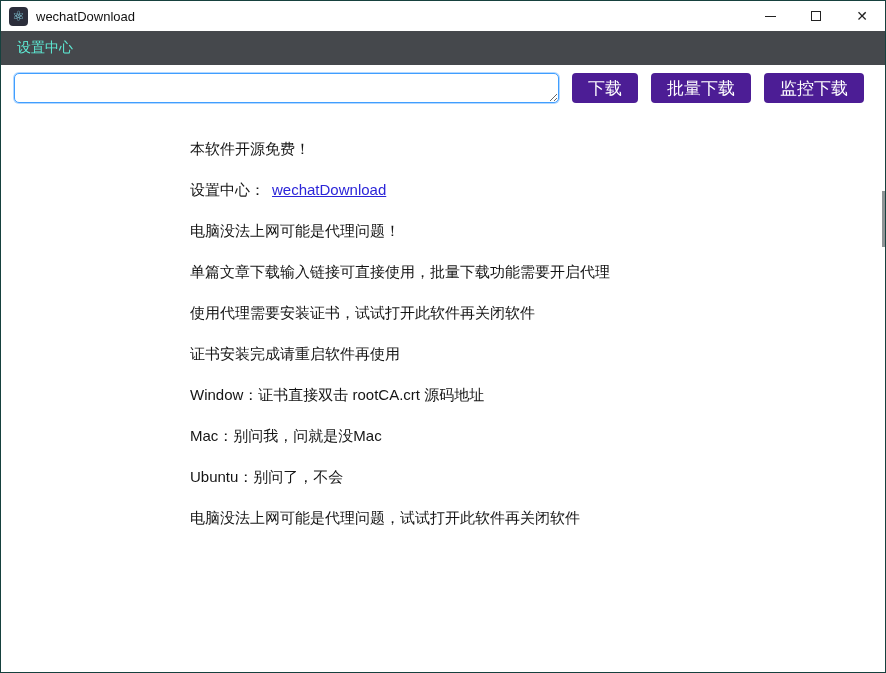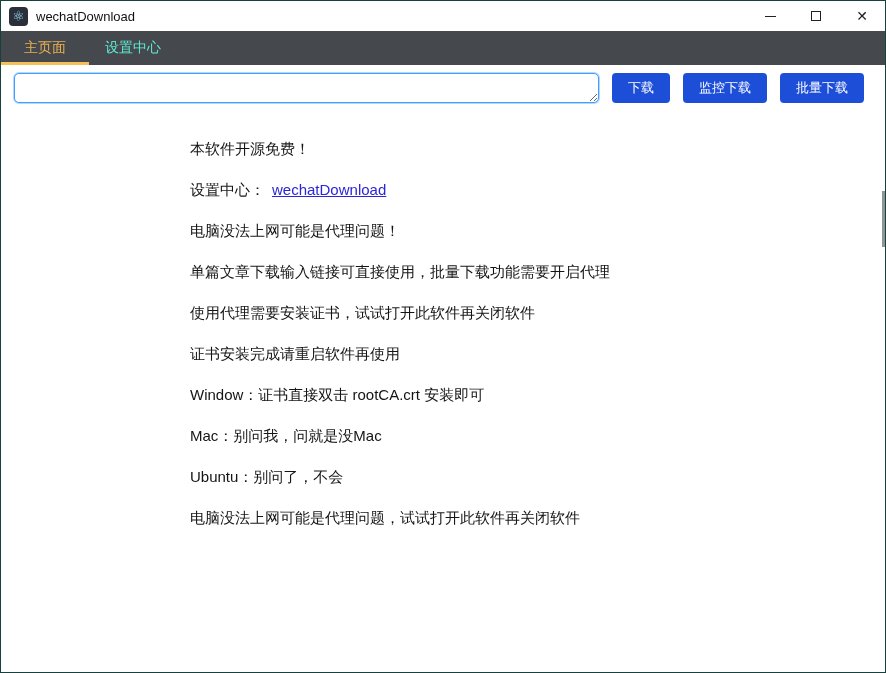--- a/index.html
+++ b/index.html
@@ -84,25 +84,25 @@
     border-radius: 5px;
     padding: 5px 8px;
     font-size: 14px;
     font-family: "Liberation Sans", "DejaVu Sans", sans-serif;
     outline: none;
     resize: both;
     overflow: hidden;
   }
   .btn {
     height: 30px;
-    background: #1d4ed8;
+    background: #4c1d95;
     border: none;
     border-radius: 4px;
     color: #ffffff;
-    font-size: 13px;
+    font-size: 17px;
     padding: 0 16px;
     font-family: "Liberation Sans", "DejaVu Sans", sans-serif;
     cursor: pointer;
     white-space: nowrap;
   }
   
   .content {
     padding: 32px 20px 0 188px;
     color: #141414;
   }
@@ -139,41 +139,40 @@
     </div>
     <div class="win-btn">
       <span class="glyph-max"></span>
     </div>
     <div class="win-btn">
       <span class="glyph-close">✕</span>
     </div>
   </div>
 
   <div class="tabbar">
-    <div class="tab active">主页面</div>
     <div class="tab">设置中心</div>
   </div>
 
   <div class="toolbar">
     <textarea class="url-input" placeholder="" style=""></textarea>
     <button class="btn">下载</button>
+    <button class="btn">批量下载</button>
     <button class="btn">监控下载</button>
-    <button class="btn">批量下载</button>
   </div>
 
   <div class="content">
     <p>本软件开源免费！</p>
     <p>
       <span>设置中心：</span><a class="source-link">wechatDownload</a>
     </p>
     <p>电脑没法上网可能是代理问题！</p>
     <p>单篇文章下载输入链接可直接使用，批量下载功能需要开启代理</p>
     <p>使用代理需要安装证书，试试打开此软件再关闭软件</p>
     <p>证书安装完成请重启软件再使用</p>
-    <p>Window：证书直接双击 rootCA.crt 安装即可</p>
+    <p>Window：证书直接双击 rootCA.crt 源码地址</p>
     <p>Mac：别问我，问就是没Mac</p>
     <p>Ubuntu：别问了，不会</p>
     <p>电脑没法上网可能是代理问题，试试打开此软件再关闭软件</p>
   </div>
 
   <div class="scrollbar-thumb"></div>
 
 </div>
 
 </body></html>

